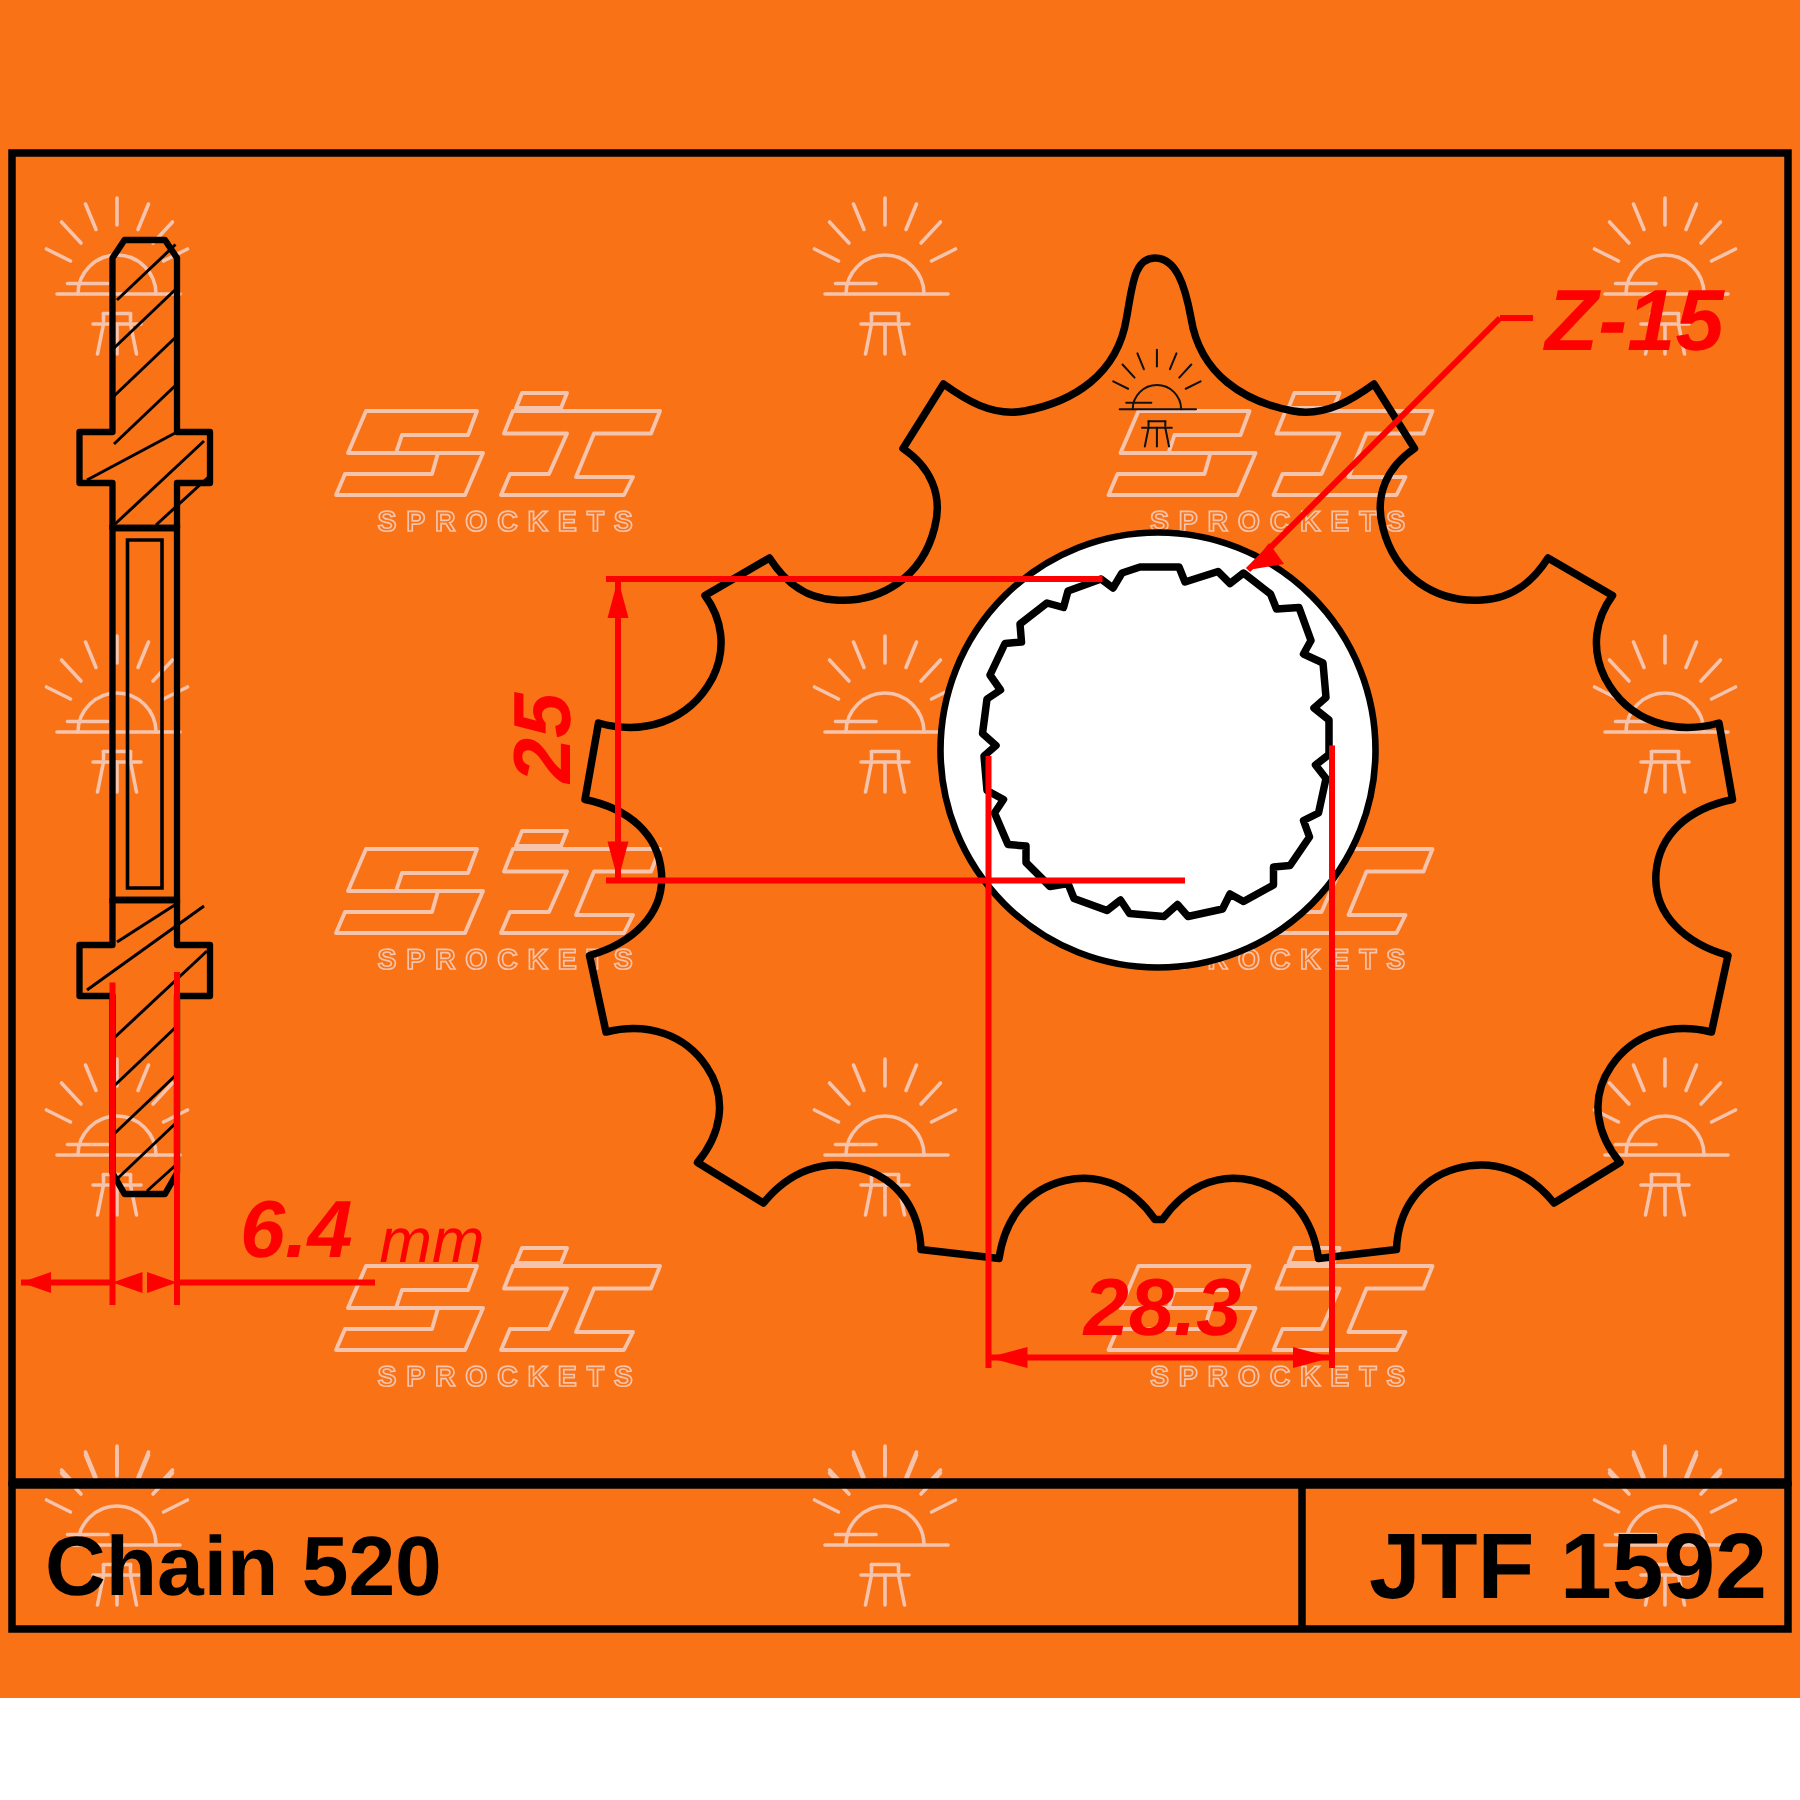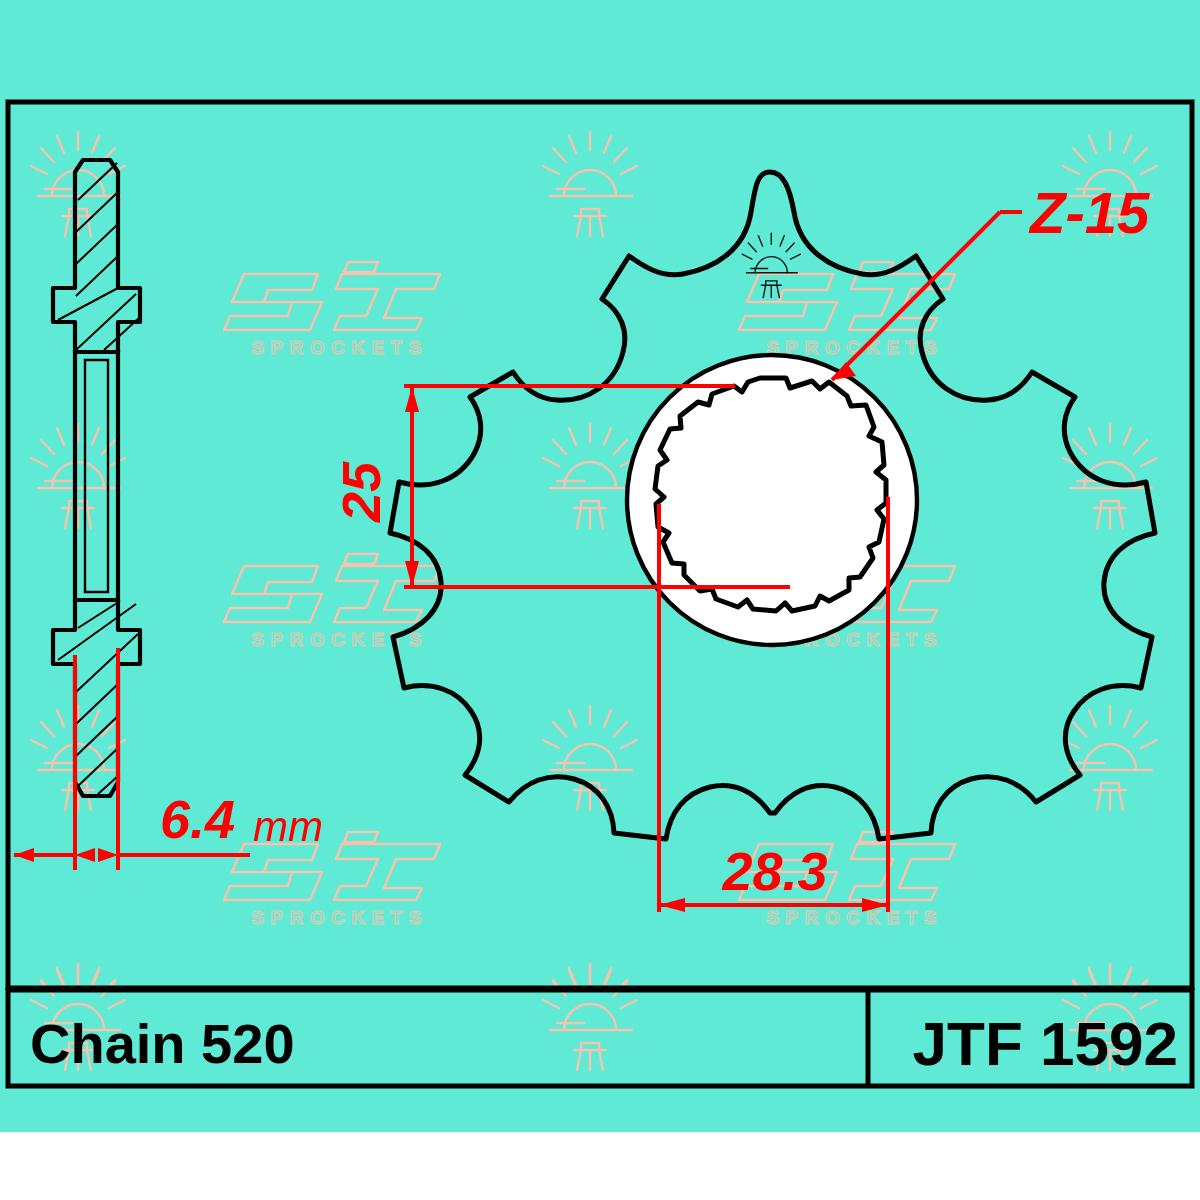--- a/index.html
+++ b/index.html
@@ -1,17 +1,17 @@
 <!DOCTYPE html>
 <html><head>
 <meta charset="utf-8">
 <style>
   html,body{margin:0;padding:0;background:#ffffff;}
   body{width:1200px;height:1200px;overflow:hidden;font-family:"Liberation Sans",sans-serif;}
-  #stage{position:relative;width:1200px;height:1132px;background:#5eead4;}
+  #stage{position:relative;width:1200px;height:1132px;background:#f97316;}
   svg{display:block;}
   .nofill{fill:none;}
 </style>
 </head>
 <body>
 
 <div id="stage">
 
 <svg width="1200" height="1200" viewBox="0 0 1200 1200" xmlns="http://www.w3.org/2000/svg">
 

